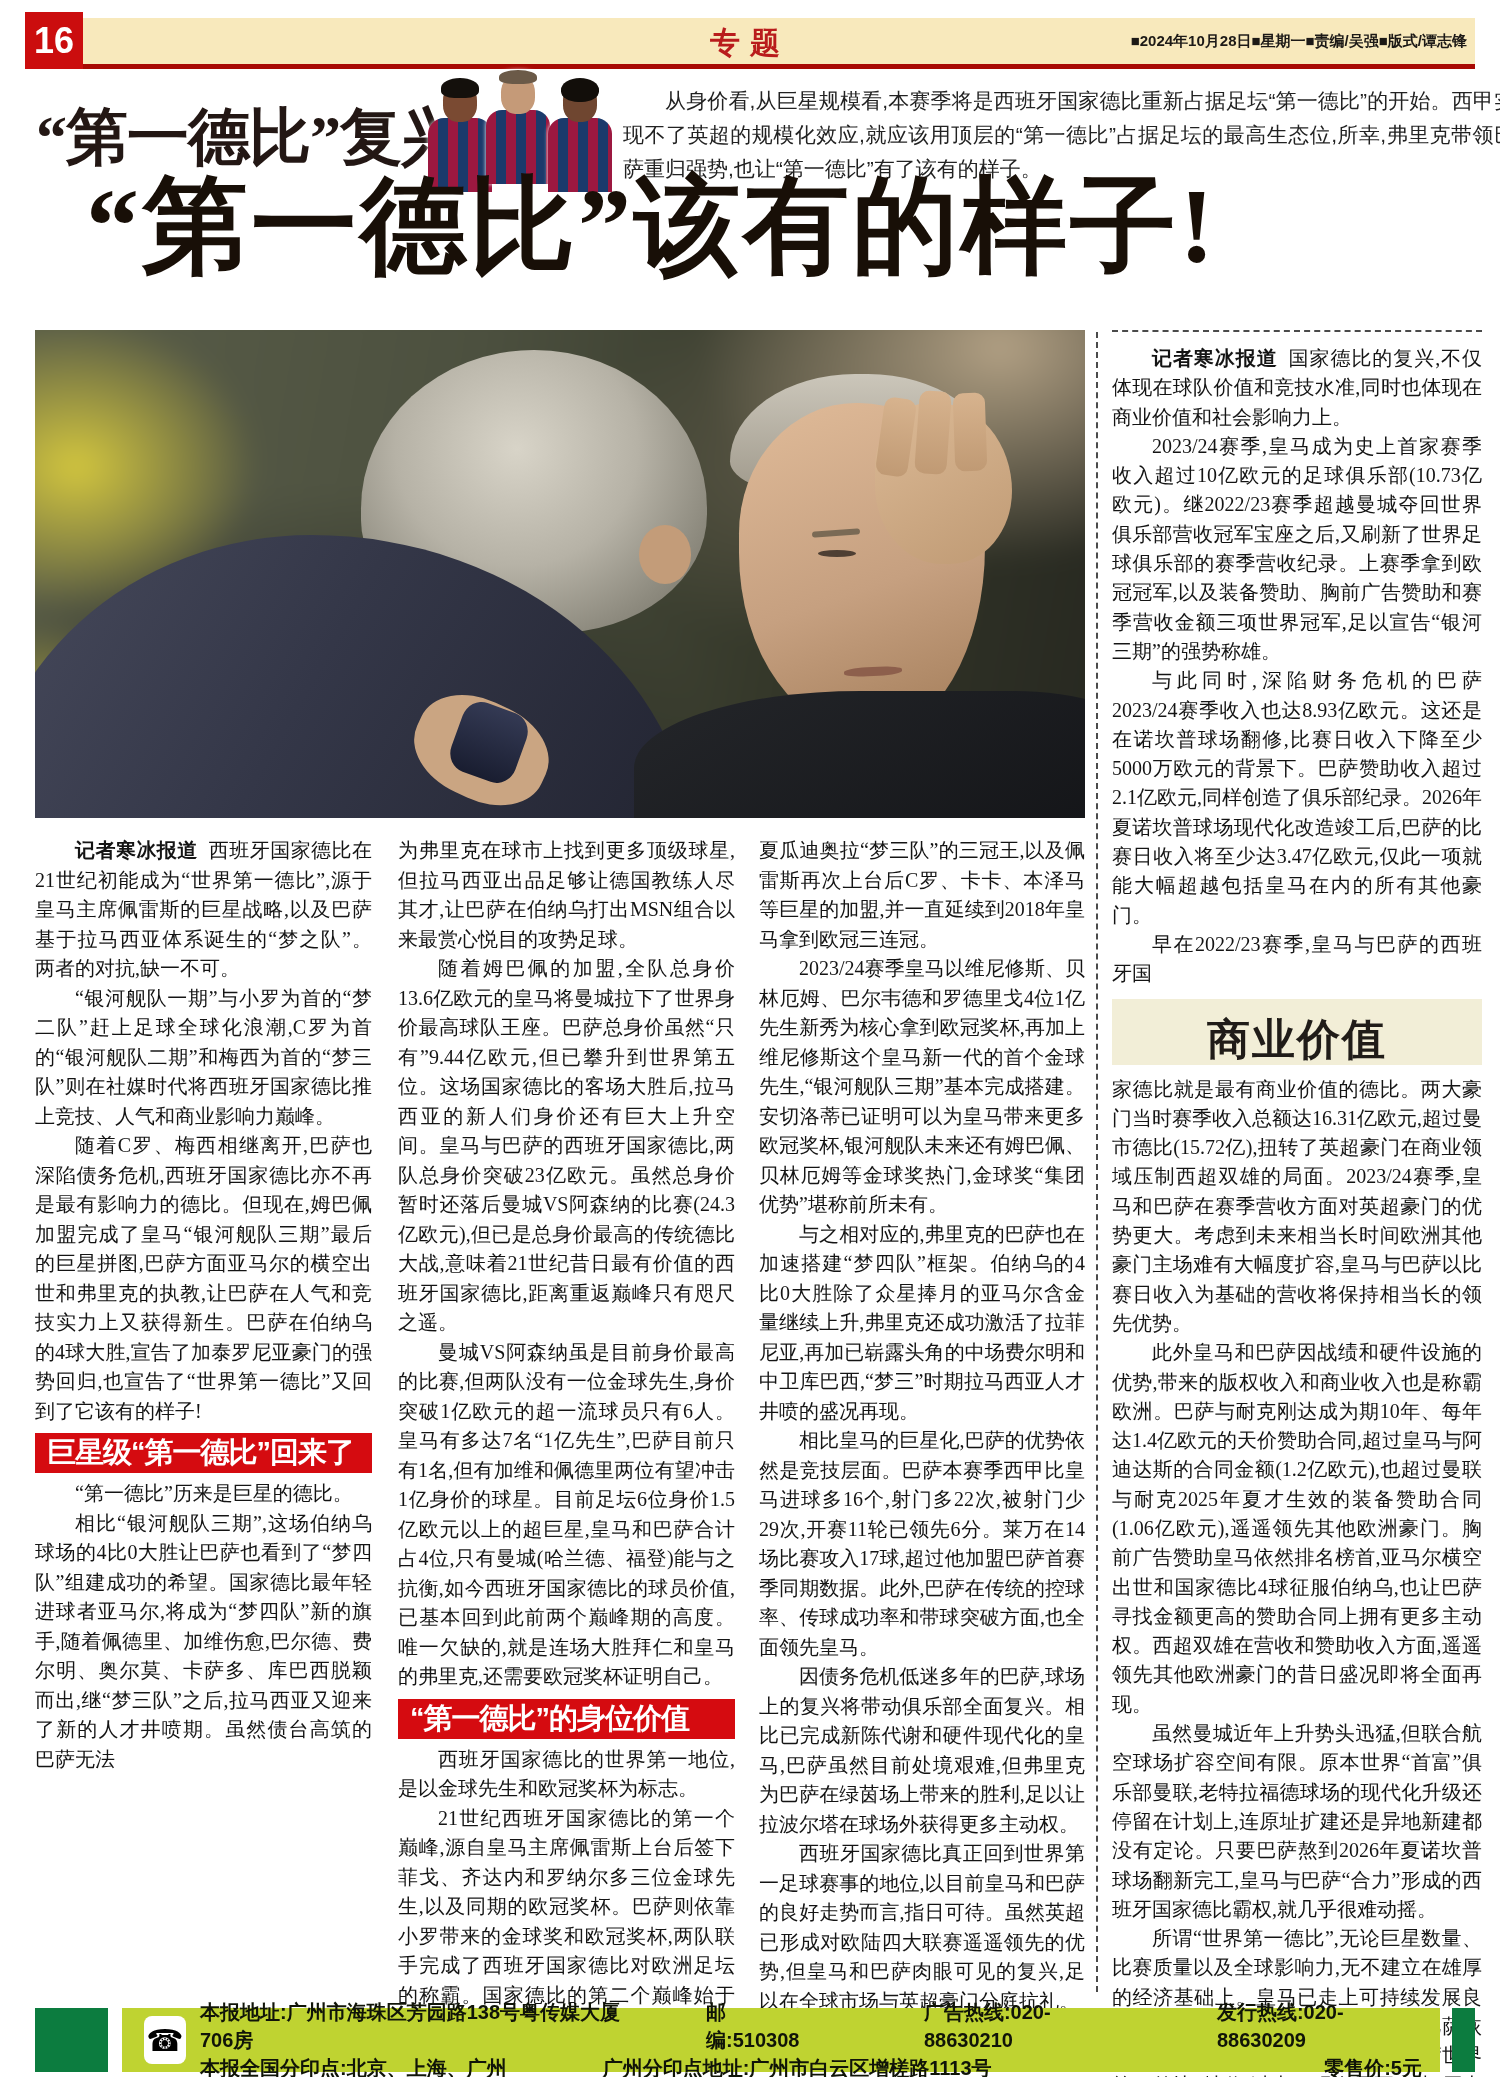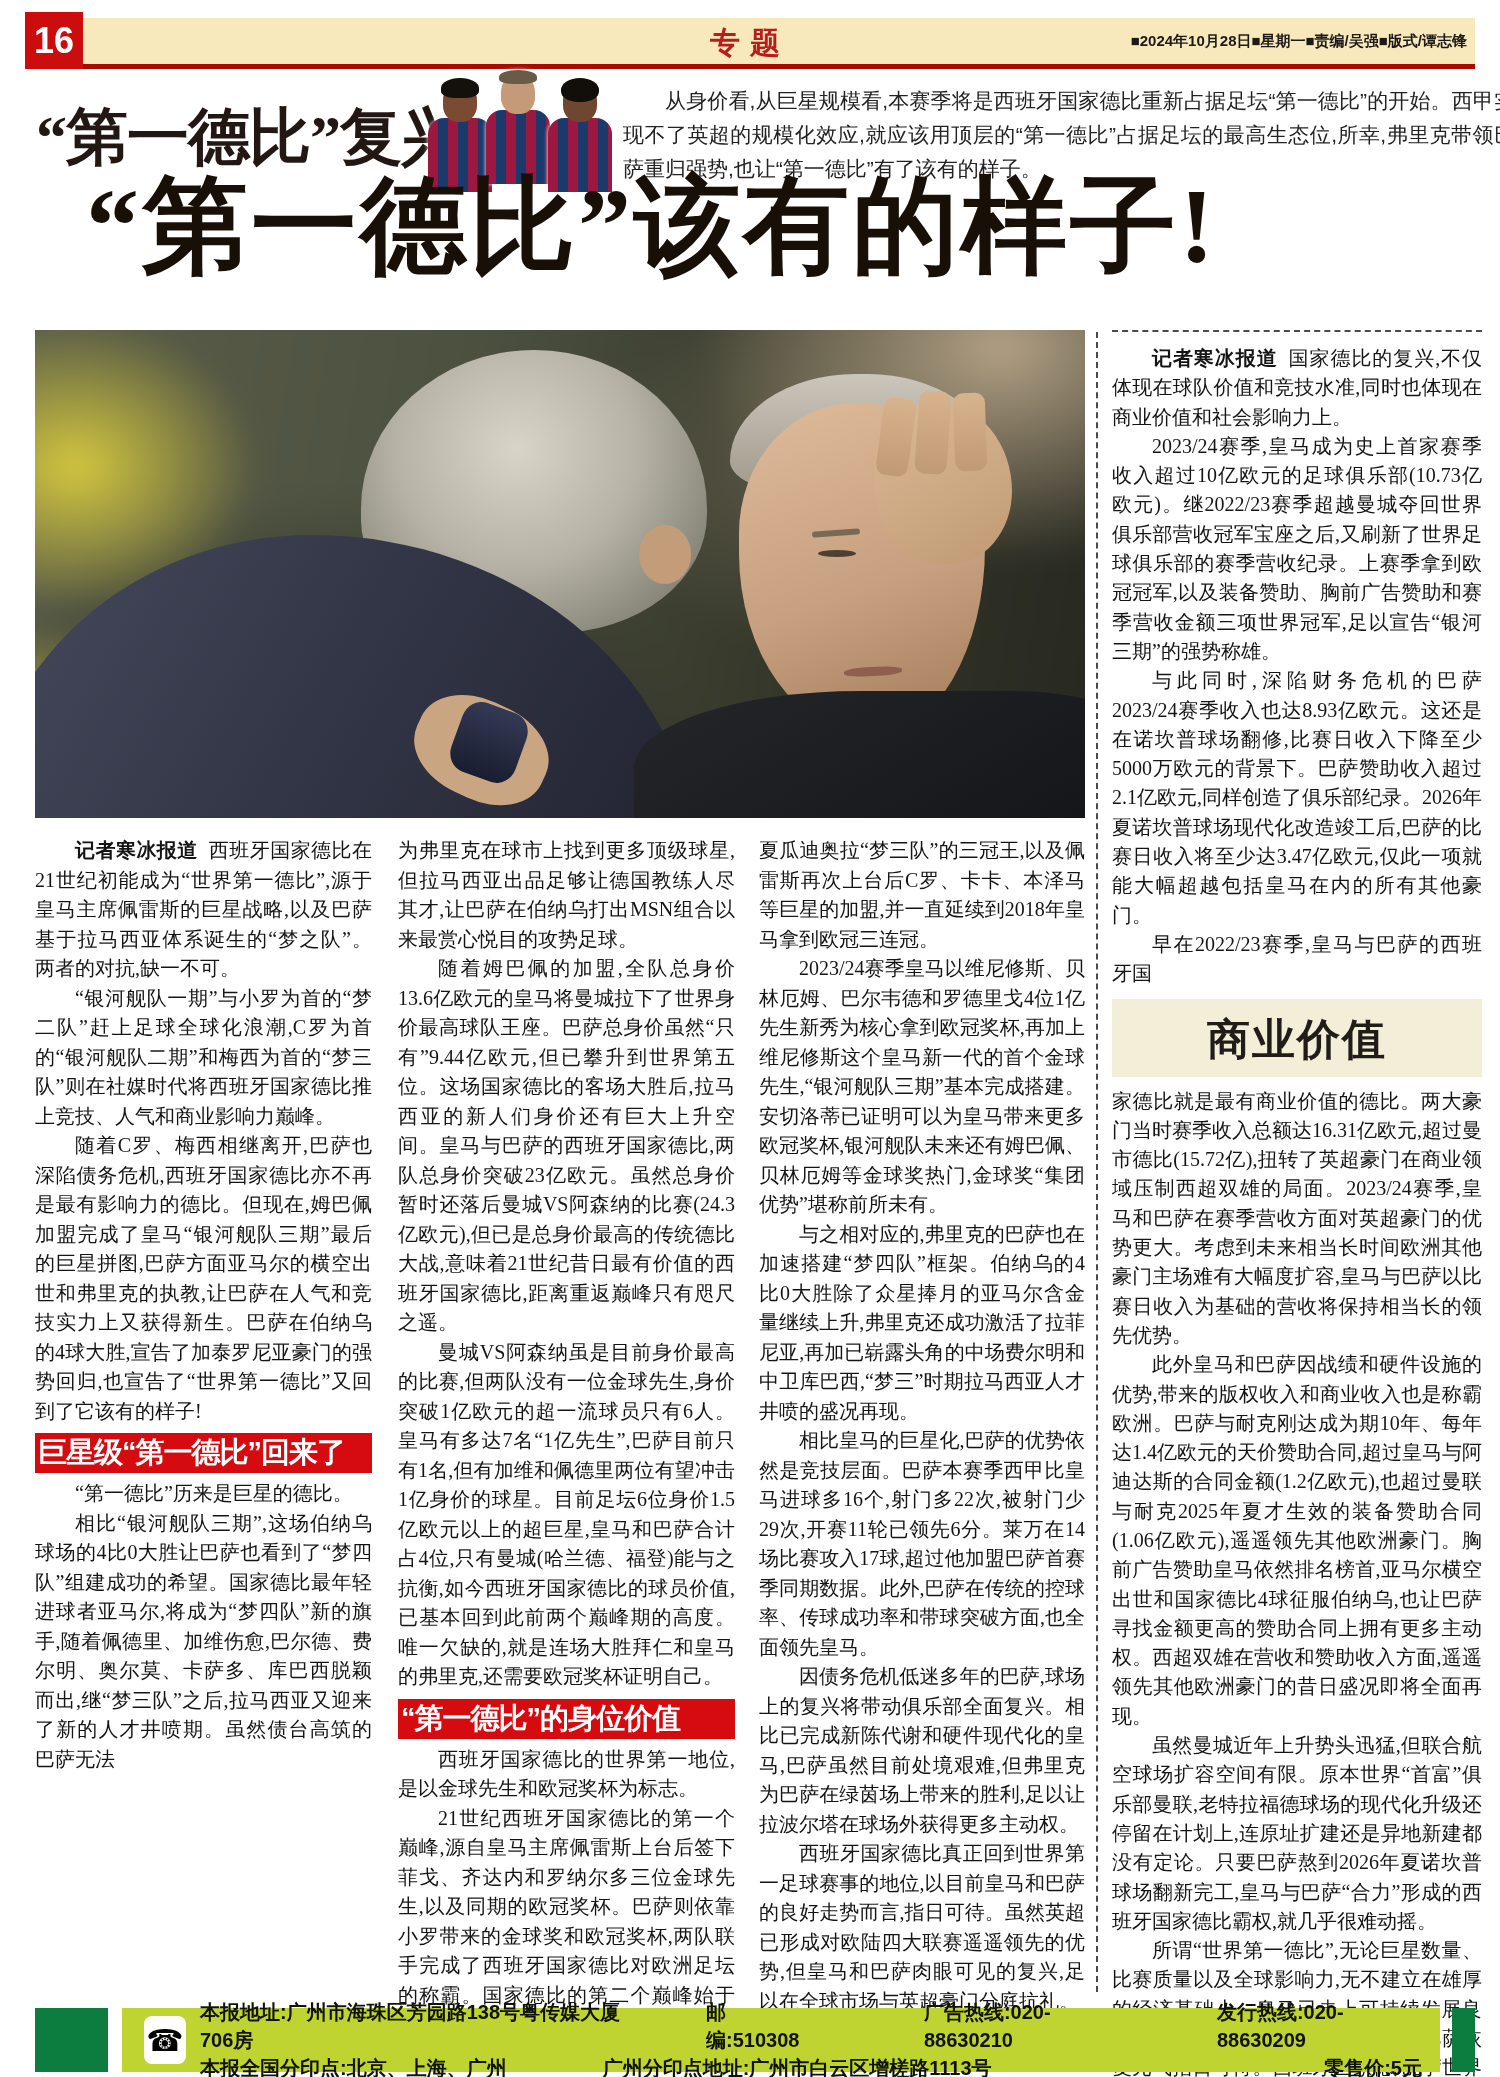--- a/index.html
+++ b/index.html
@@ -51,25 +51,25 @@
   .wrist{position:absolute;left:36%;top:76%;width:13%;height:20%;background:#caa582;border-radius:45%;transform:rotate(25deg);}
   .watch{position:absolute;left:40%;top:77%;width:6.5%;height:15%;background:linear-gradient(#343a54,#191d30);border-radius:28%;transform:rotate(20deg);}
   
   .col{position:absolute;top:836px;text-align:justify;font-size:20px;line-height:29.5px;color:#141414;}
   .col1{left:35px;width:337px;}
   .col2{left:398px;width:337px;}
   .col3{left:759px;width:326px;}
   .col p,.sidebar p{margin:0;text-indent:2em;}
   .col p.noindent,.sidebar p.noindent{text-indent:0;}
   .byline{font-family:"Liberation Sans","DejaVu Sans",sans-serif;font-weight:900;margin-right:0.55em;}
-  .red-header{background:#d50b10;color:#ffffff;font-family:"Liberation Sans","DejaVu Sans",sans-serif;font-weight:900;font-size:29px;letter-spacing:-1px;height:40px;display:flex;align-items:center;padding:0 3px;margin:7px 0 6px 0;white-space:nowrap;}
+  .red-header{background:#d50b10;color:#ffffff;font-family:"Liberation Sans","DejaVu Sans",sans-serif;font-weight:900;font-size:29px;letter-spacing:-1px;height:40px;display:flex;align-items:center;padding:0 12px;margin:7px 0 6px 0;white-space:nowrap;}
   
   .v-divider{position:absolute;left:1096px;top:332px;height:1660px;border-left:2px dashed #4a4a4a;}
   .sidebar{position:absolute;left:1112px;top:330px;width:370px;border-top:2px dashed #4a4a4a;padding-top:12px;text-align:justify;font-size:20px;line-height:29.3px;color:#141414;}
-  .yellow-box{background:#f2eed7;margin:10px 0;padding:14px 0 12px 0;text-align:center;font-family:"Liberation Sans","DejaVu Sans",sans-serif;font-weight:900;font-size:43px;line-height:52px;color:#201c18;letter-spacing:2px;}
+  .yellow-box{background:#f2eed7;margin:10px 0;padding:14px 0 0 0;text-align:center;font-family:"Liberation Sans","DejaVu Sans",sans-serif;font-weight:900;font-size:43px;line-height:52px;color:#201c18;letter-spacing:2px;}
   
   .footer-green{position:absolute;top:2008px;height:64px;background:#0c7c3f;}
   .fg-left{left:35px;width:73px;}
   .fg-right{left:1452px;width:23px;}
   .footer-bar{position:absolute;left:122px;top:2008px;width:1318px;height:64px;background:#bfd331;display:flex;align-items:center;}
   .phone-box{width:42px;height:48px;background:#fff;border-radius:8px;margin:0 14px 0 22px;display:flex;align-items:center;justify-content:center;font-family:"DejaVu Sans",sans-serif;font-size:30px;color:#000;flex:0 0 auto;}
   .footer-lines{flex:1;font-family:"Liberation Sans","DejaVu Sans",sans-serif;font-weight:700;font-size:20px;color:#101408;padding-right:18px;}
   .f-row{display:flex;align-items:center;line-height:28px;}
   .f-row .sp1{margin-left:56px;} .f-row .sp2{margin-left:110px;} .f-row .sp3{margin-left:88px;}
   .f-row .sp4{margin-left:96px;}

